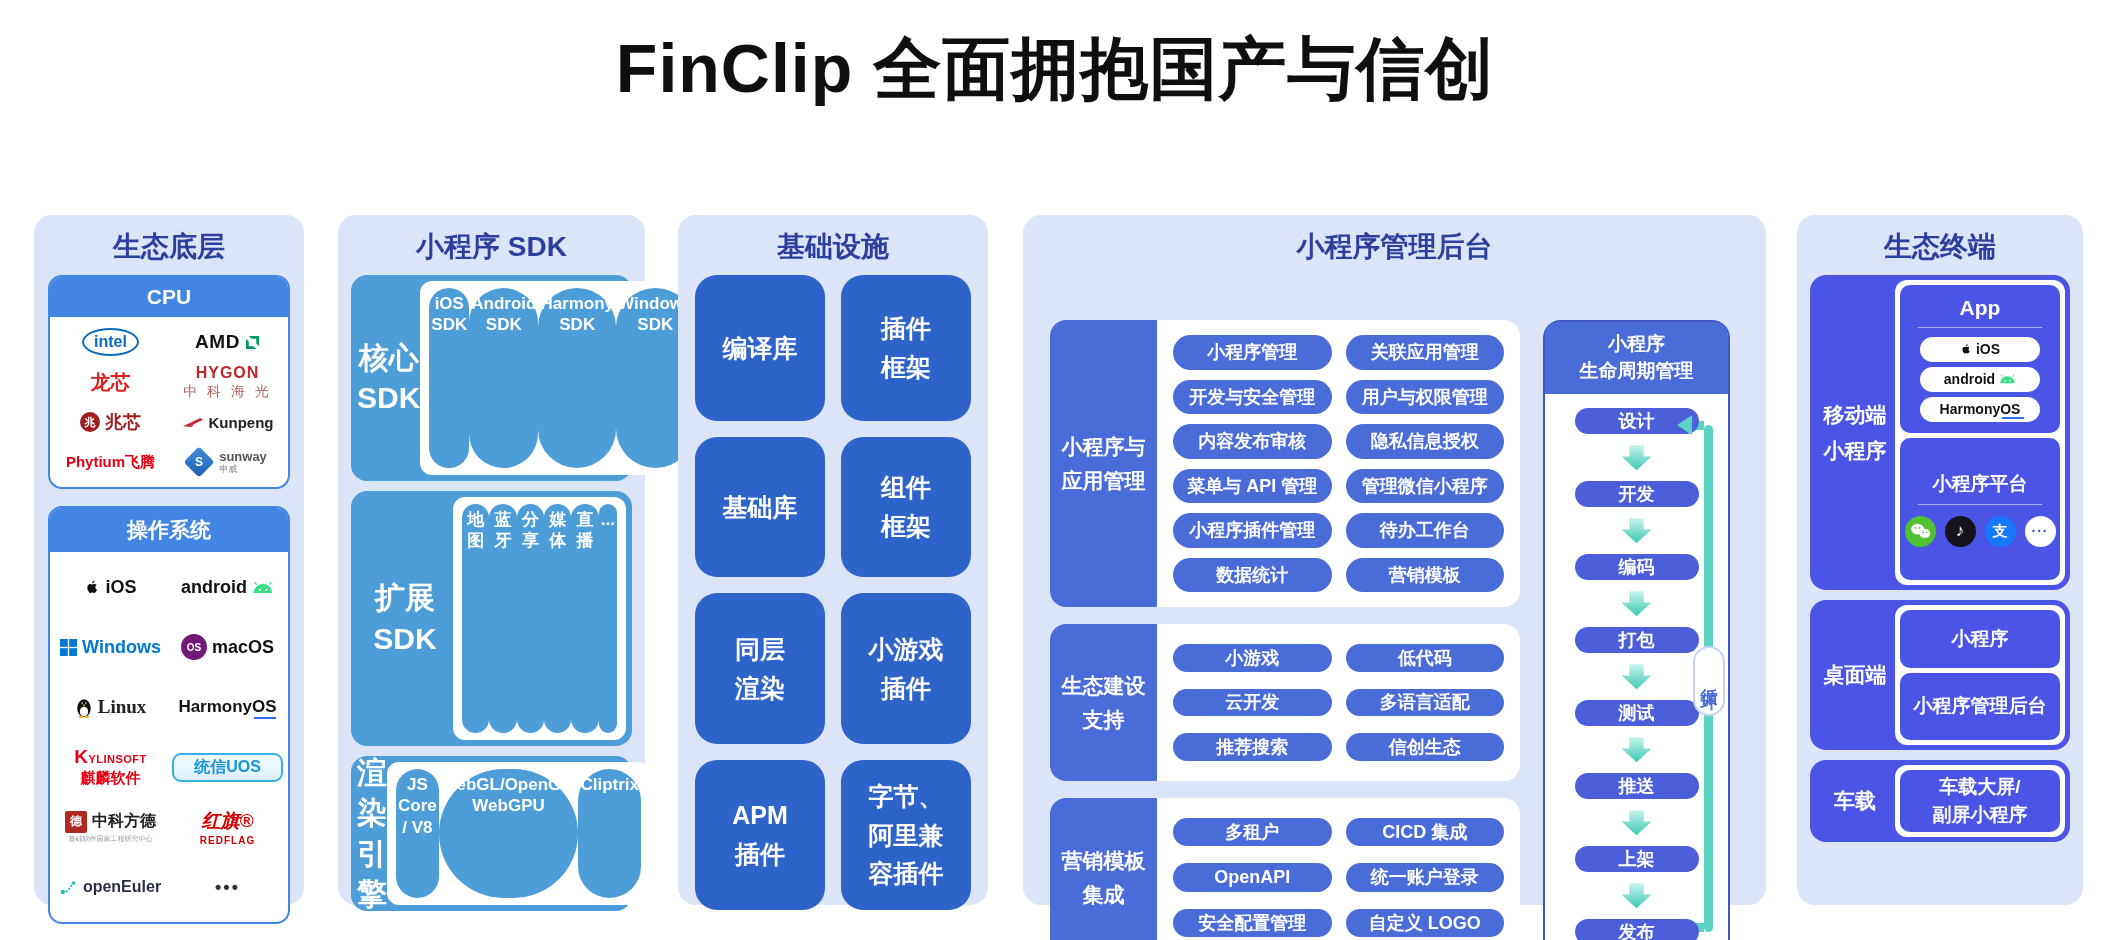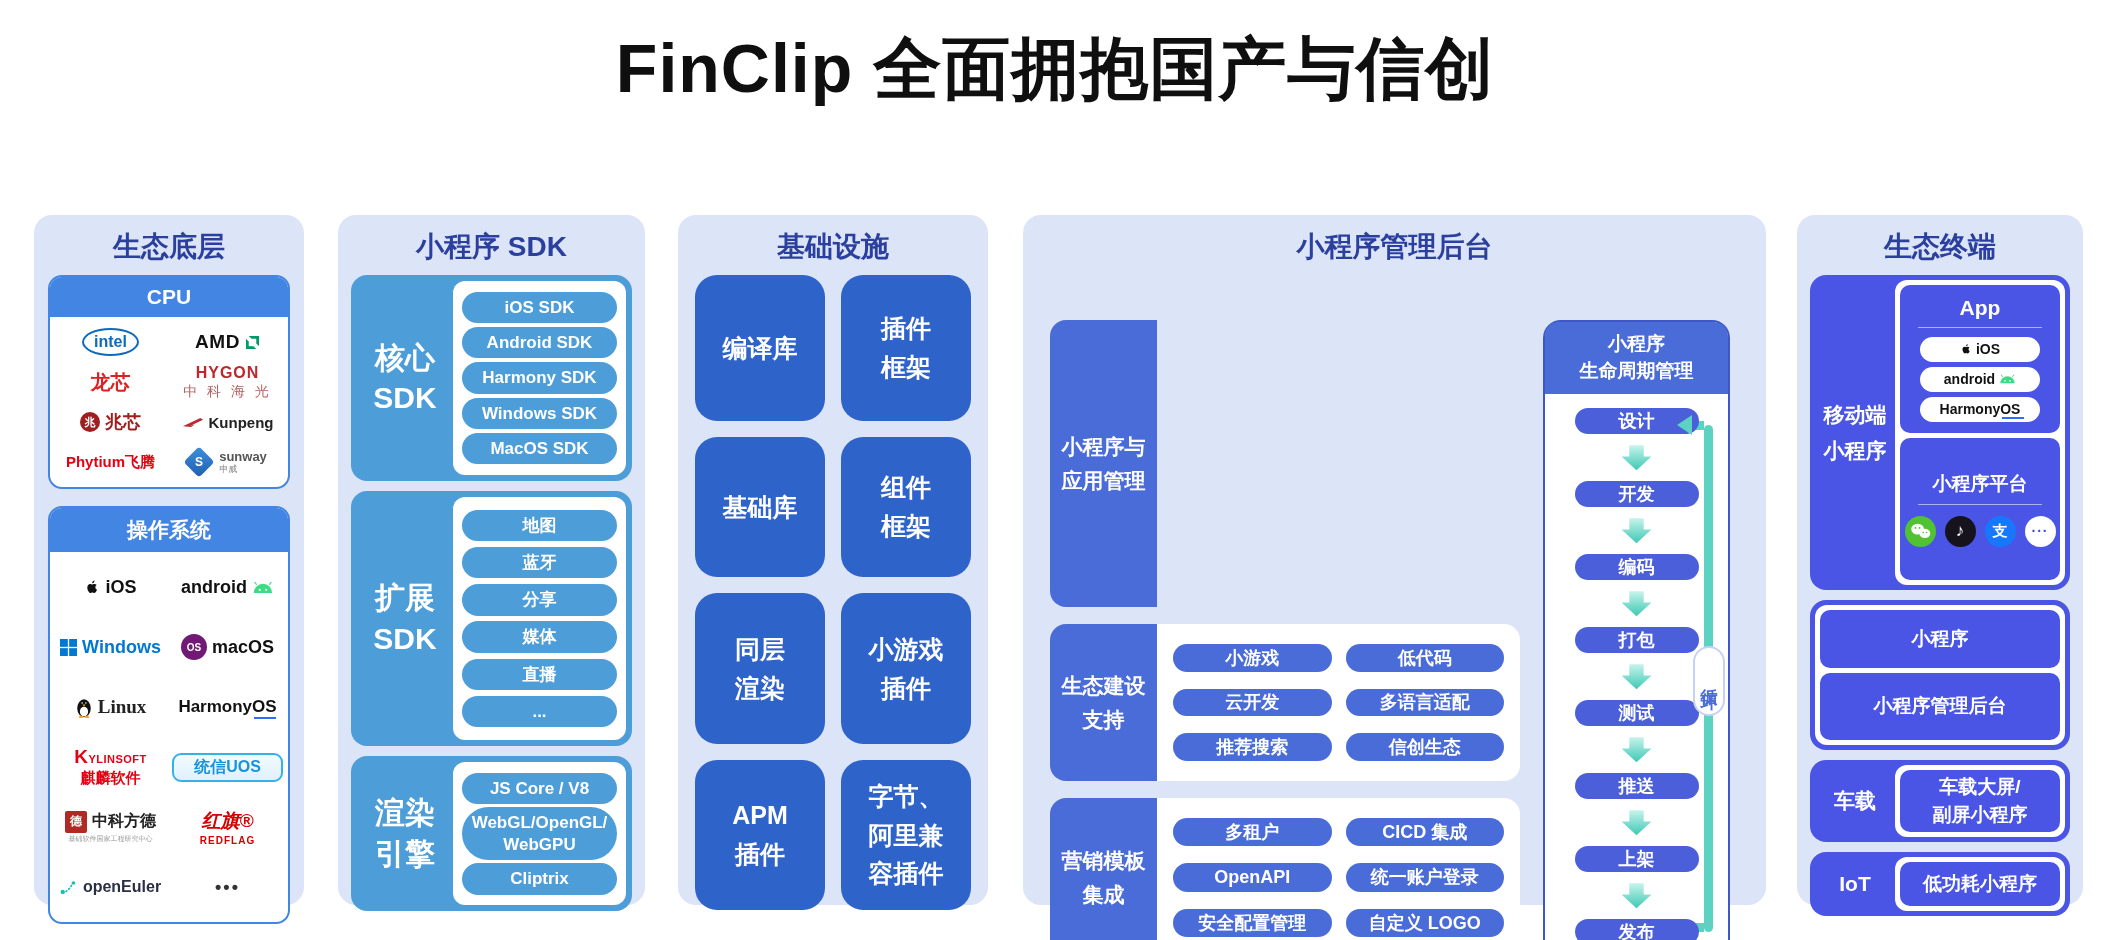--- a/index.html
+++ b/index.html
@@ -56,21 +56,21 @@
   .hq-name { color:#d40000; font-weight:bold; font-size:19px; font-style:italic; }
   .hq-sub { color:#d40000; font-weight:bold; font-size:10px; letter-spacing:1px; }
   .oe-name { color:#2a2f45; font-weight:bold; font-size:16px; }
   .dots { color:#333; font-weight:bold; font-size:18px; letter-spacing:2px; }
 
   
   .c2card { margin:0 13px 10px; background:#4d9dd9; border-radius:16px; display:flex; padding:6px; }
   .sdk-core{height:206px} .sdk-ext{height:255px} .sdk-render{height:155px}
   .c2label { width:96px; display:flex; flex-direction:column; align-items:center; justify-content:center;
     color:#fff; font-weight:bold; font-size:30px; line-height:1.35; }
-  .c2body { flex:1; background:#fff; border-radius:12px; padding:7px 9px; display:flex; flex-direction:column;
+  .c2body { flex:1; background:#fff; border-radius:12px; padding:7px 9px; display:flex; flex-direction:row;
     justify-content:space-evenly; }
   .c2pill { background:#4d9dd9; border-radius:999px; color:#fff; font-weight:bold; font-size:17px;
     text-align:center; padding:5px 2px; line-height:1.25; }
 
   
   .c3grid { display:grid; grid-template-columns:1fr 1fr; grid-template-rows:146px 140px 151px 150px;
     gap:16px; margin:0 17px; }
   .c3tile { background:#2e63c9; border-radius:22px; color:#fff; font-weight:bold; font-size:25px;
     display:flex; flex-direction:column; align-items:center; justify-content:center; text-align:center; line-height:1.55; }
 
@@ -371,20 +371,34 @@
 
 <div class="panel" id="p4">
   <div class="panel-title">小程序管理后台</div>
   <div class="p4-inner">
     <div class="c4left">
 
       <div class="c4block b1">
         <div class="c4label">
           <span>小程序与</span>
           <span>应用管理</span>
+        </div>
+        <div class="c4body">
+          <div class="c4pill">小程序管理</div>
+          <div class="c4pill">关联应用管理</div>
+          <div class="c4pill">开发与安全管理</div>
+          <div class="c4pill">用户与权限管理</div>
+          <div class="c4pill">内容发布审核</div>
+          <div class="c4pill">隐私信息授权</div>
+          <div class="c4pill">菜单与 API 管理</div>
+          <div class="c4pill">管理微信小程序</div>
+          <div class="c4pill">小程序插件管理</div>
+          <div class="c4pill">待办工作台</div>
+          <div class="c4pill">数据统计</div>
+          <div class="c4pill">营销模板</div>
         </div>
       </div>
 
       <div class="c4block b2">
         <div class="c4label">
           <span>生态建设</span>
           <span>支持</span>
         </div>
         <div class="c4body">
           <div class="c4pill">小游戏</div>
@@ -500,20 +514,23 @@
             </span>
           <span class="picon douyin">♪</span>
           <span class="picon alipay">支</span>
           <span class="picon more">···</span>
         </div>
       </div>
     </div>
   </div>
 
   <div class="c5block t-desktop">
+    <div class="c5label">
+      <span>桌面端</span>
+    </div>
     <div class="c5body">
       <div class="c5card c5tile d1">
           <span>小程序</span>
         </div>
       <div class="c5card c5tile d2">
           <span>小程序管理后台</span>
         </div>
     </div>
   </div>
 
@@ -522,23 +539,13 @@
       <span>车载</span>
     </div>
     <div class="c5body">
       <div class="c5card c5tile car-tile">
         <span>车载大屏/</span>
         <span>副屏小程序</span>
       </div>
     </div>
   </div>
 
-  <div class="c5block t-iot">
-    <div class="c5label">
-      <span>IoT</span>
-    </div>
-    <div class="c5body">
-      <div class="c5card c5tile iot-tile">
-          <span>低功耗小程序</span>
-        </div>
-    </div>
-  </div>
 </div>
 
 </body></html>

